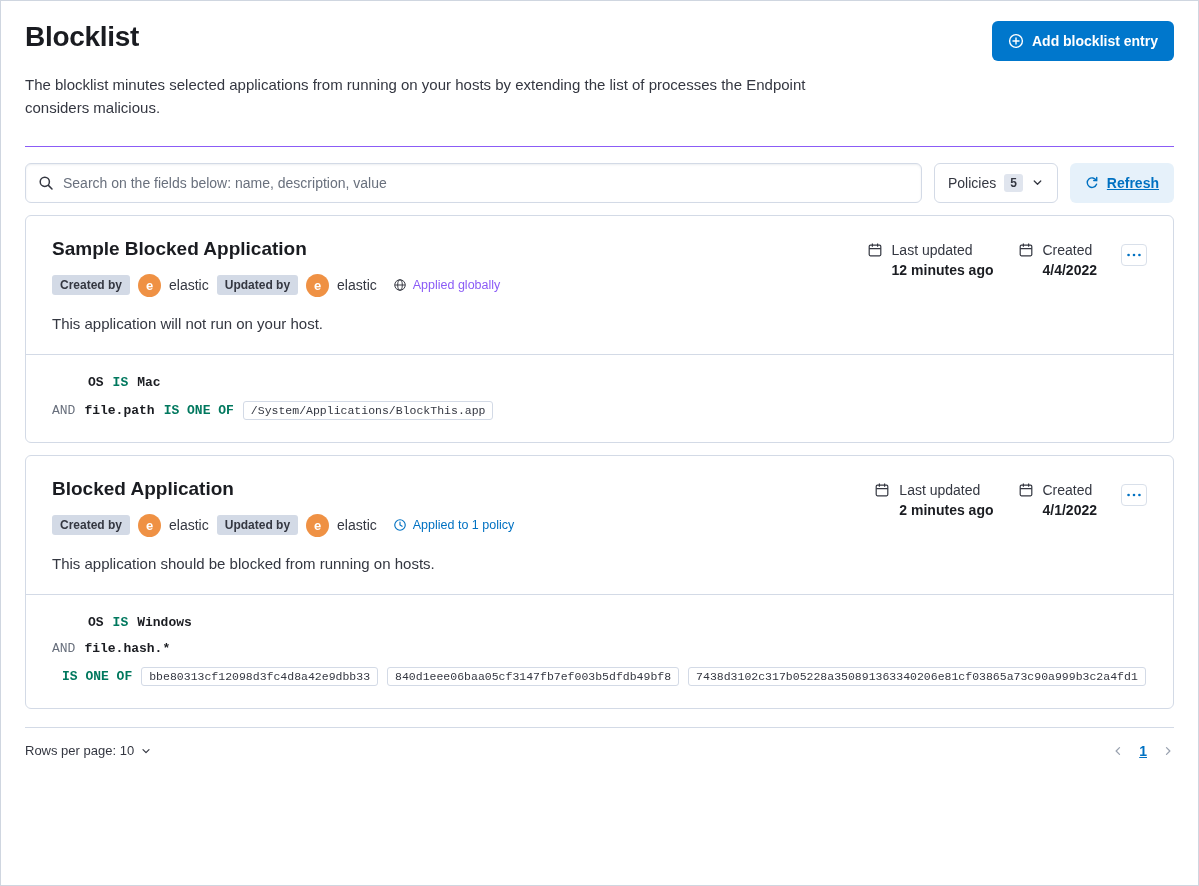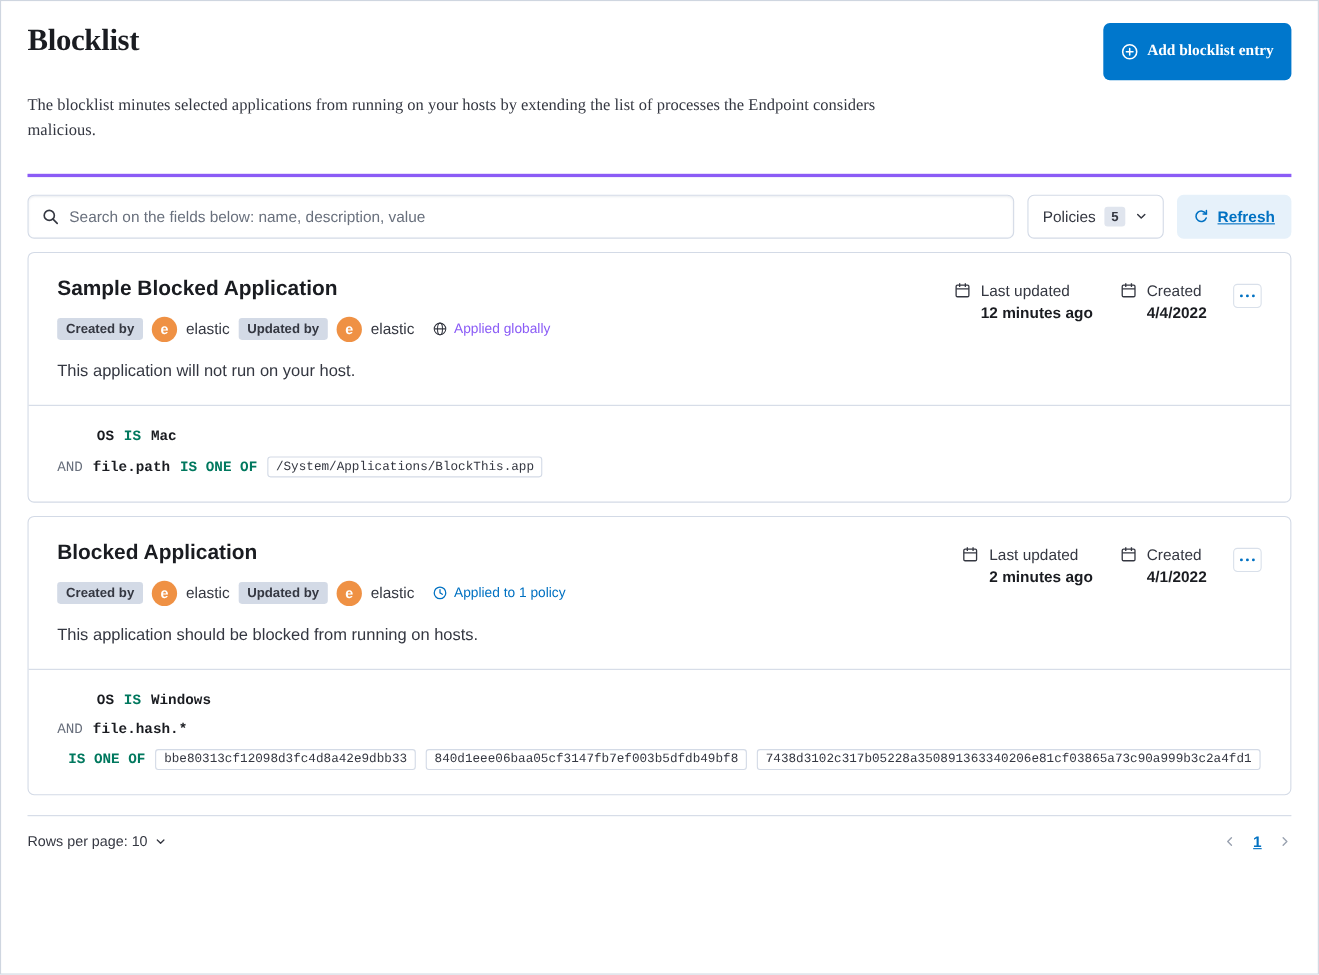--- a/index.html
+++ b/index.html
@@ -13,25 +13,25 @@
     overflow: hidden;
   }
   .page { padding: 20px 24px 0; height: 100%; display: flex; flex-direction: column; }
 
   
   .header-row { display: flex; justify-content: space-between; align-items: flex-start; }
   h1 { font-size: 28px; font-weight: 700; color: #1a1c21; letter-spacing: -0.3px; }
   .btn-primary {
     display: inline-flex; align-items: center; gap: 8px;
     background: #0077cc; color: #fff; border: none; border-radius: 6px;
-    height: 52px; padding: 0 16px; font-size: 14px; font-weight: 600;
+    height: 40px; padding: 0 16px; font-size: 14px; font-weight: 600;
     font-family: inherit; cursor: pointer; white-space: nowrap;
   }
   .page-desc { margin-top: 12px; font-size: 15px; line-height: 1.55; color: #343741; max-width: 790px; }
-  header { border-bottom: 3px solid #8b5cf6; padding-bottom: 26px; font-family: Liberation Serif, serif; }
+  header { border-bottom: 1px solid #8b5cf6; padding-bottom: 26px; }
 
   
   .toolbar { display: flex; gap: 12px; margin-top: 16px; align-items: center; }
   .search-box {
     flex: 1; height: 40px; border: 1px solid #d3dae6; border-radius: 6px;
     display: flex; align-items: center; padding: 0 12px; gap: 9px; background: #fff;
     box-shadow: inset 0 1px 2px rgba(152,162,179,0.18);
   }
   .search-box input { border: none; outline: none; flex: 1; font-size: 14px; font-family: inherit; color: #343741; background: transparent; }
   .search-box input::placeholder { color: #69707d; }

